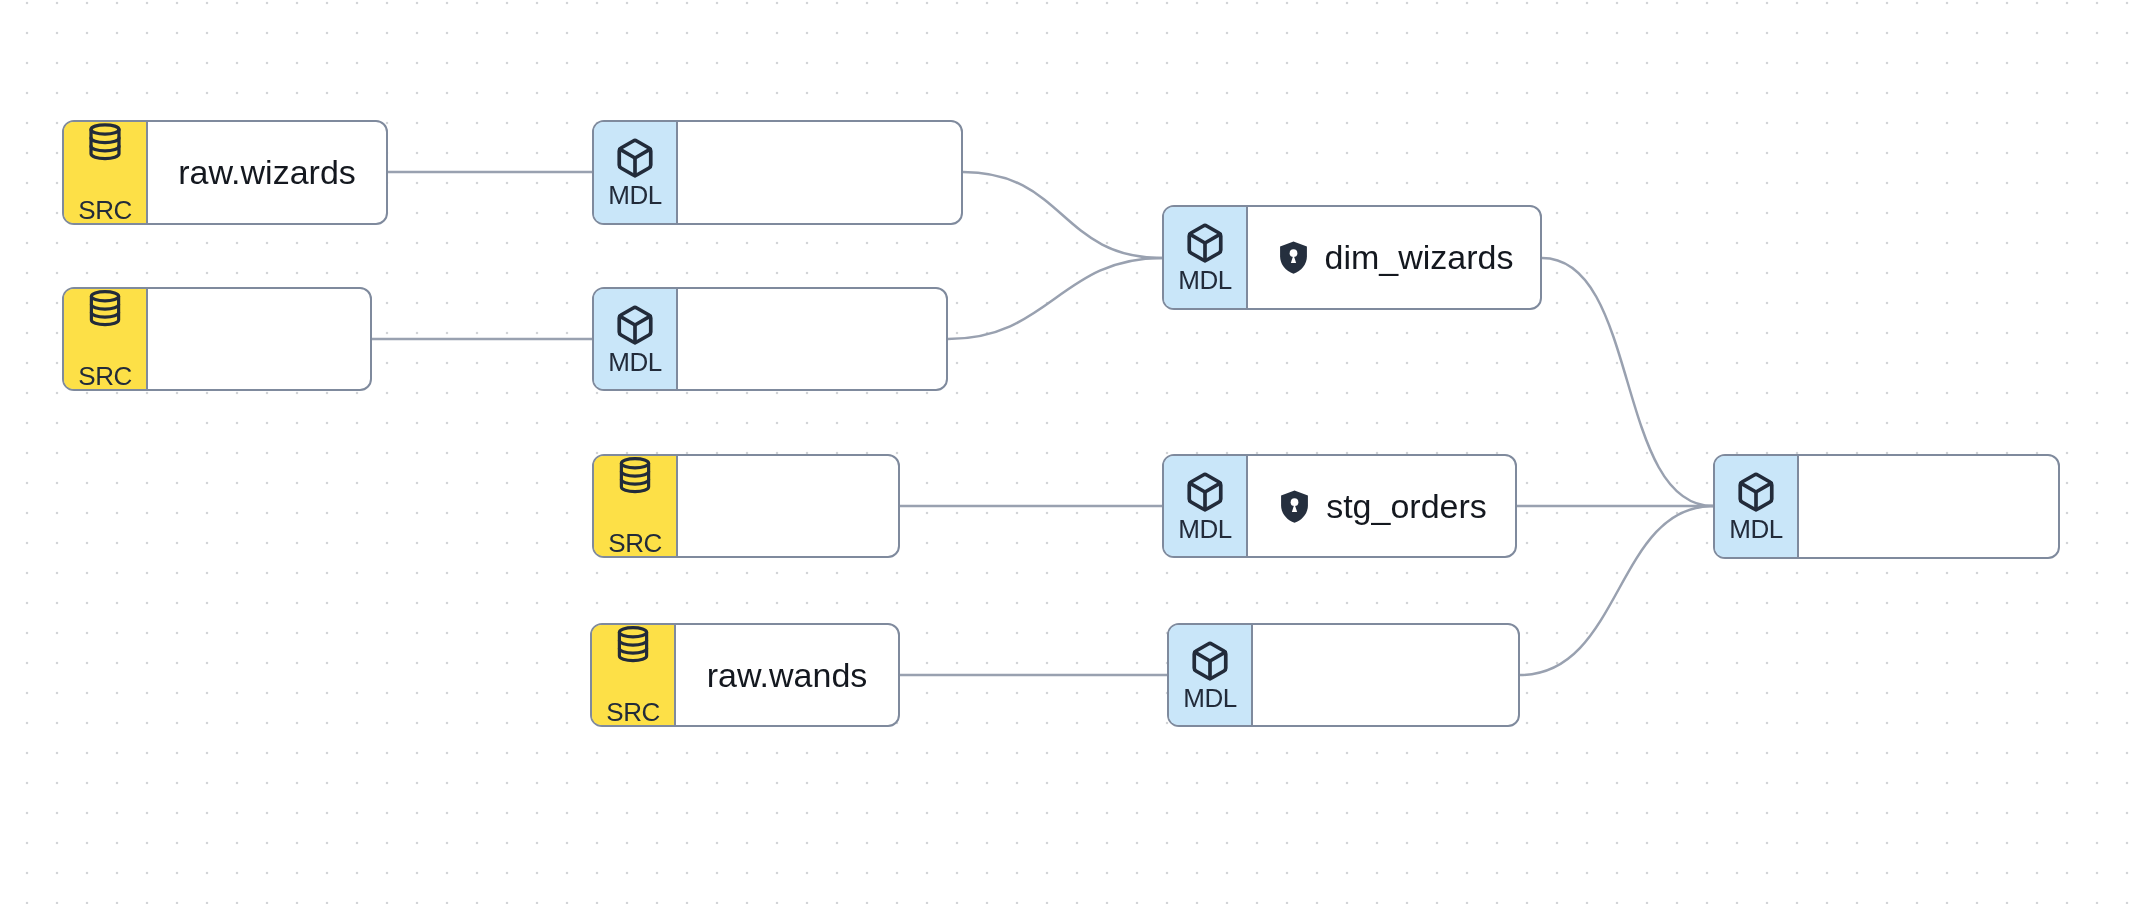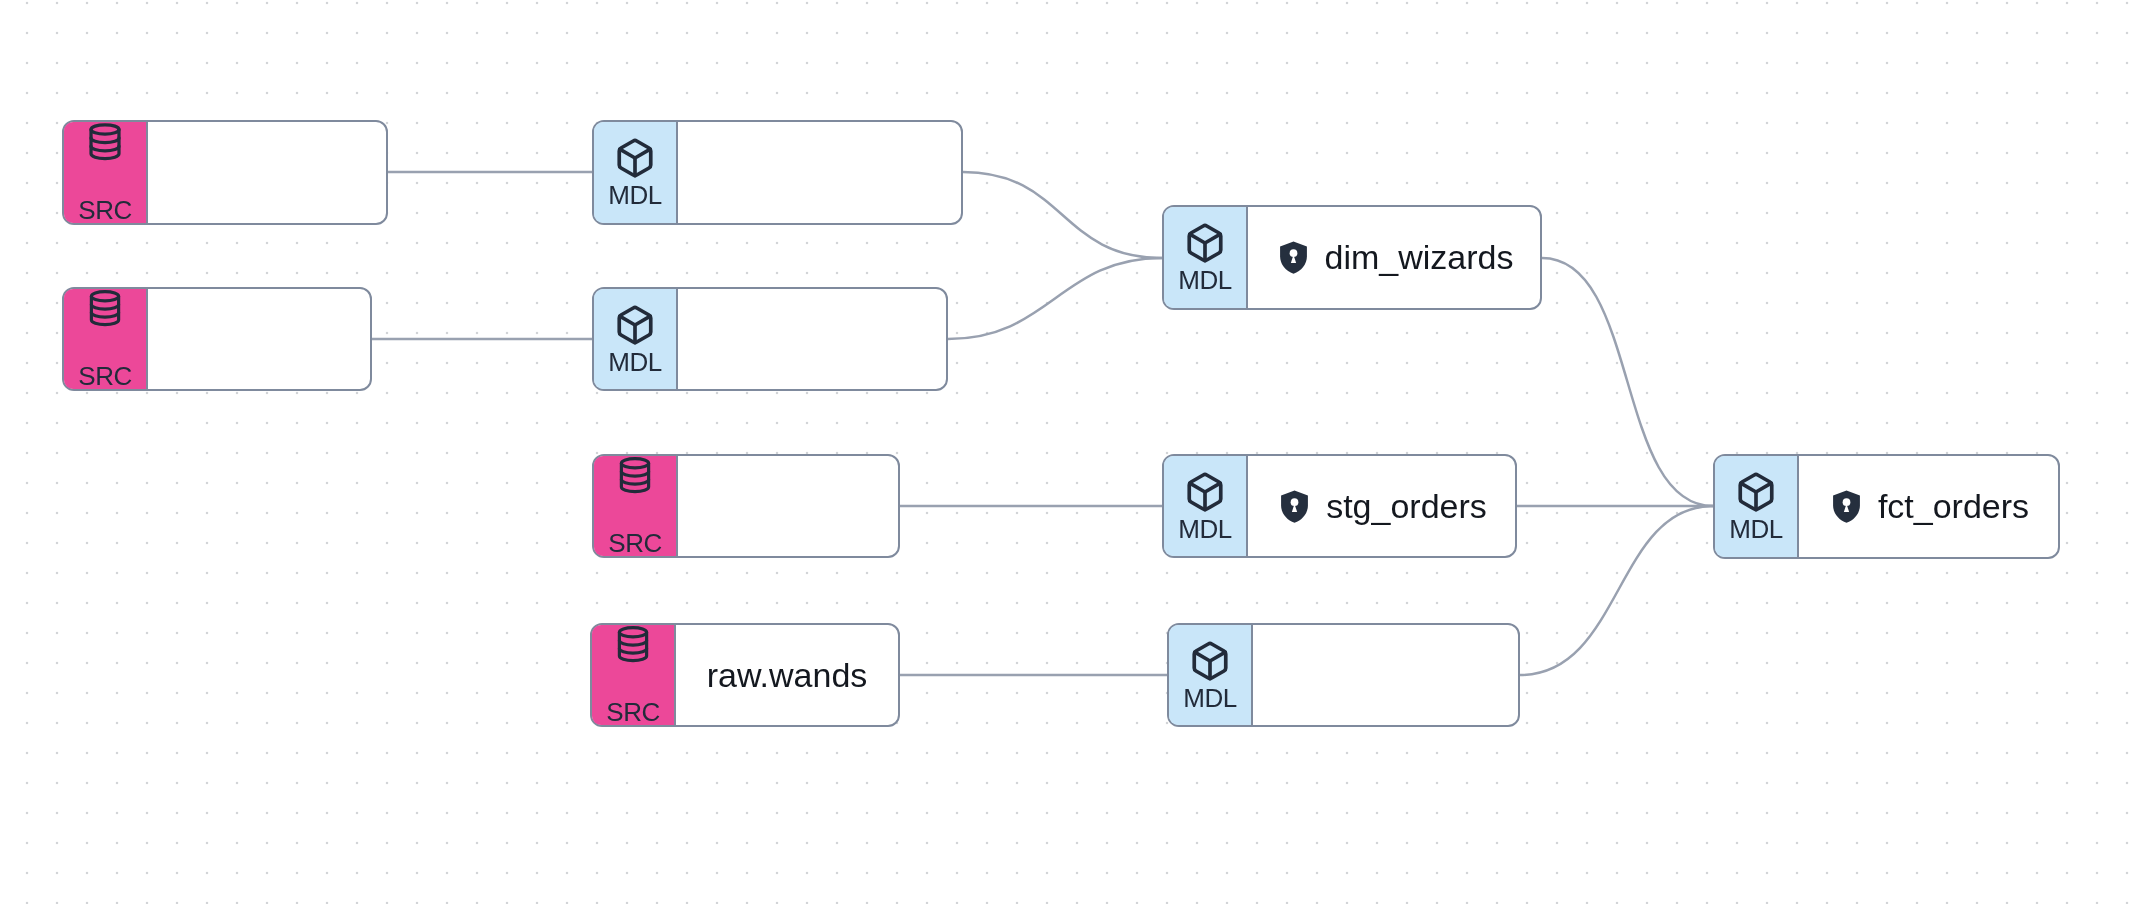--- a/index.html
+++ b/index.html
@@ -35,21 +35,21 @@
     display: flex;
     flex-direction: column;
     align-items: center;
     justify-content: center;
     gap: 3px;
     border-right: 2.5px solid #7f8a9d;
     border-top-left-radius: 9px;
     border-bottom-left-radius: 9px;
     color: #222b3a;
   }
-  .badge.src { background: #ec4899; gap: 36px; }
+  .badge.src { background: #fde047; gap: 36px; }
   .badge.mdl { background: #c9e6f9; }
   .badge .type-icon { width: 42px; height: 42px; display: block; }
   .badge .type-label {
     font-size: 26px;
     line-height: 1;
     color: #222b3a;
     letter-spacing: -0.5px;
   }
   .body {
     flex: 1 1 auto;
@@ -108,20 +108,23 @@
     <path d="M1520 675 C1622 675, 1615 506, 1713 506"></path>
   </svg>
 
   <div class="node" style="left:62px; top:120px; width:326px; height:105px;">
     <div class="badge src">
       <svg class="type-icon">
           <use href="#icon-db"></use>
         </svg>
       <span class="type-label">SRC</span>
     </div>
+    <div class="body">
+      <span class="label">raw.wizards</span>
+    </div>
   </div>
 
   <div class="node" style="left:592px; top:120px; width:371px; height:105px;">
     <div class="badge mdl">
       <svg class="type-icon">
           <use href="#icon-cube"></use>
         </svg>
       <span class="type-label">MDL</span>
     </div>
   </div>
@@ -183,26 +186,20 @@
     </div>
   </div>
 
   <div class="node" style="left:1713px; top:454px; width:347px; height:105px;">
     <div class="badge mdl">
       <svg class="type-icon">
           <use href="#icon-cube"></use>
         </svg>
       <span class="type-label">MDL</span>
     </div>
-    <div class="body">
-      <svg class="shield">
-          <use href="#icon-shield"></use>
-        </svg>
-      <span class="label">fct_orders</span>
-    </div>
   </div>
 
   <div class="node" style="left:590px; top:623px; width:310px; height:104px;">
     <div class="badge src">
       <svg class="type-icon">
           <use href="#icon-db"></use>
         </svg>
       <span class="type-label">SRC</span>
     </div>
     <div class="body">

